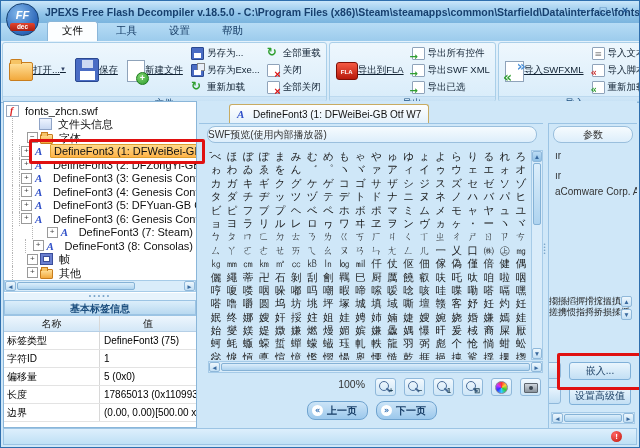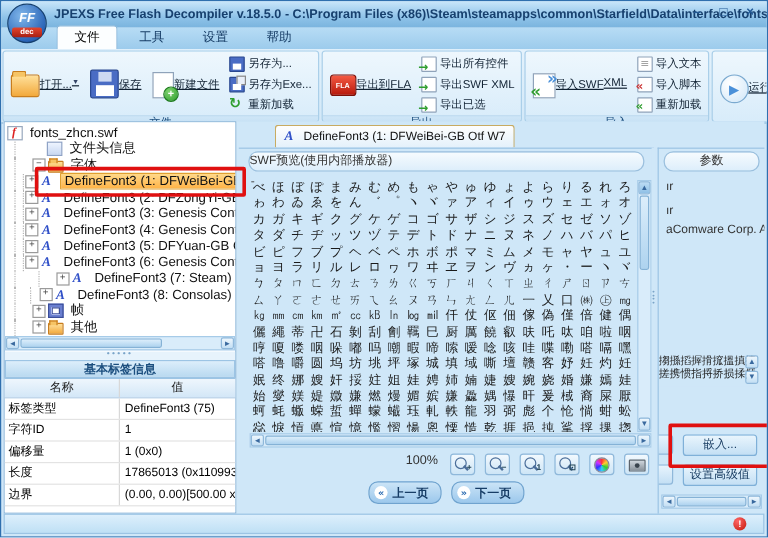--- a/index.html
+++ b/index.html
@@ -204,20 +204,34 @@
             </div>
             <div class="smallbtn">
               <span class="i s i-saveexe"></span>
               <span>另存为Exe...</span>
             </div>
             <div class="smallbtn">
               <span class="i s i-reload"></span>
               <span>重新加载</span>
             </div>
           </div>
+          <div class="smallcol">
+            <div class="smallbtn">
+              <span class="i s i-reloadall"></span>
+              <span>全部重载</span>
+            </div>
+            <div class="smallbtn">
+              <span class="i s i-close"></span>
+              <span>关闭</span>
+            </div>
+            <div class="smallbtn">
+              <span class="i s i-closeall"></span>
+              <span>全部关闭</span>
+            </div>
+          </div>
         </div>
         <div class="rg-caption">文件</div>
       </div>
       <div class="rgroup" style="min-width: 104px;">
         <div class="rg-body">
           <div class="bigbtn">
             <span class="i b i-fla"></span>
             <span class="bb-label">导出到FLA</span>
           </div>
           <div class="smallcol">
@@ -393,21 +407,21 @@
           <div class="prow">
             <div class="pc1">标签类型</div>
             <div class="pc2">DefineFont3 (75)</div>
           </div>
           <div class="prow">
             <div class="pc1">字符ID</div>
             <div class="pc2">1</div>
           </div>
           <div class="prow">
             <div class="pc1">偏移量</div>
-            <div class="pc2">1 (0x0)</div>
+            <div class="pc2">5 (0x0)</div>
           </div>
           <div class="prow">
             <div class="pc1">长度</div>
             <div class="pc2">17865013 (0x1109935)</div>
           </div>
           <div class="prow">
             <div class="pc1">边界</div>
             <div class="pc2">(0.00, 0.00)[500.00 x 500.00]</div>
           </div>
         </div>

